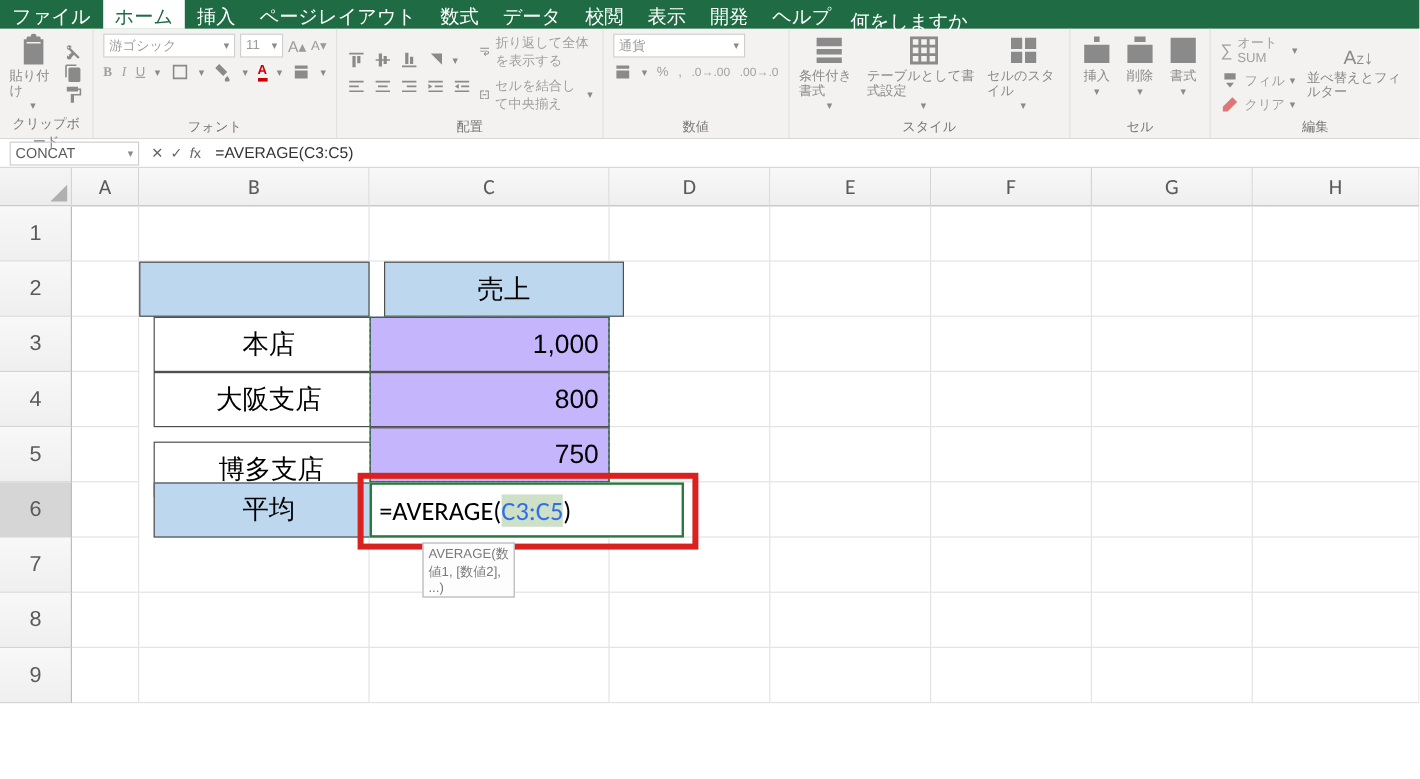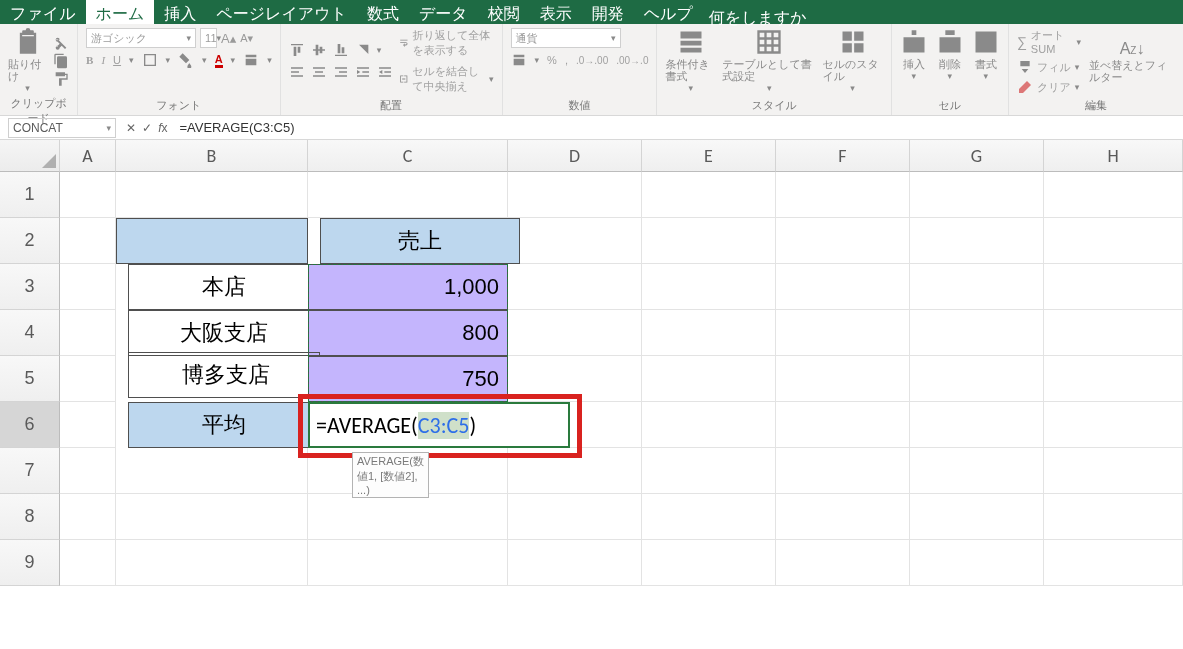--- a/index.html
+++ b/index.html
@@ -68,21 +68,21 @@
   border: 1px solid #cfcfcf;
   background: #fff;
   color: #9c9c9c;
   font-size: 11px;
   height: 20px;
   display: inline-flex;
   align-items: center;
   padding: 0 4px;
 }
 .combo.font { width: 110px; }
-.combo.size { width: 17px; }
+.combo.size { width: 36px; }
 .ribbon-vert { display:flex; flex-direction:column; align-items:center; gap:2px; font-size:11px; color:#8a8a8a; }
 .ribbon-vert span { line-height: 1.1; }
 
 
 .fbar {
   display: flex;
   align-items: center;
   height: 24px;
   border-bottom: 1px solid #d8d8d8;
   background: #fff;
@@ -566,21 +566,21 @@
     <div class="cell tborder fill-hdr wB" style="left:56px;top:46px;height:46px;"></div>
 
     <div class="cell tborder fill-hdr wC jc" style="left:248px;top:46px;height:46px;">売上</div>
 
     <div class="cell tborder wB jc" style="left:56px;top:92px;height:46px;">本店</div>
     <div class="cell tborder fill-val wC jr" style="left:248px;top:92px;height:46px;">1,000</div>
 
     <div class="cell tborder wB jc" style="left:56px;top:138px;height:46px;">大阪支店</div>
     <div class="cell tborder fill-val wC jr" style="left:248px;top:138px;height:46px;">800</div>
 
-    <div class="cell tborder wB jc" style="left:56px;top:180px;height:46px;padding-left:12px;">博多支店</div>
+    <div class="cell tborder wB jc" style="left:56px;top:196px;height:46px;padding-left:12px;">博多支店</div>
     <div class="cell tborder fill-val wC jr" style="left:248px;top:184px;height:46px;">750</div>
 
     <div class="cell tborder fill-hdr wB jc" style="left:56px;top:230px;height:46px;">平均</div>
     <div class="cell tborder wC" style="left:248px;top:230px;height:46px;background:#fff;"></div>
 
     <div class="ants" style="left:248px;top:92px;width:200px;height:138px;"></div>
 
     <div class="editcell" style="left:248px;top:230px;width:262px;height:46px;">
       <span>=AVERAGE(</span>
         <span class="rng sel">C3:C5</span>

